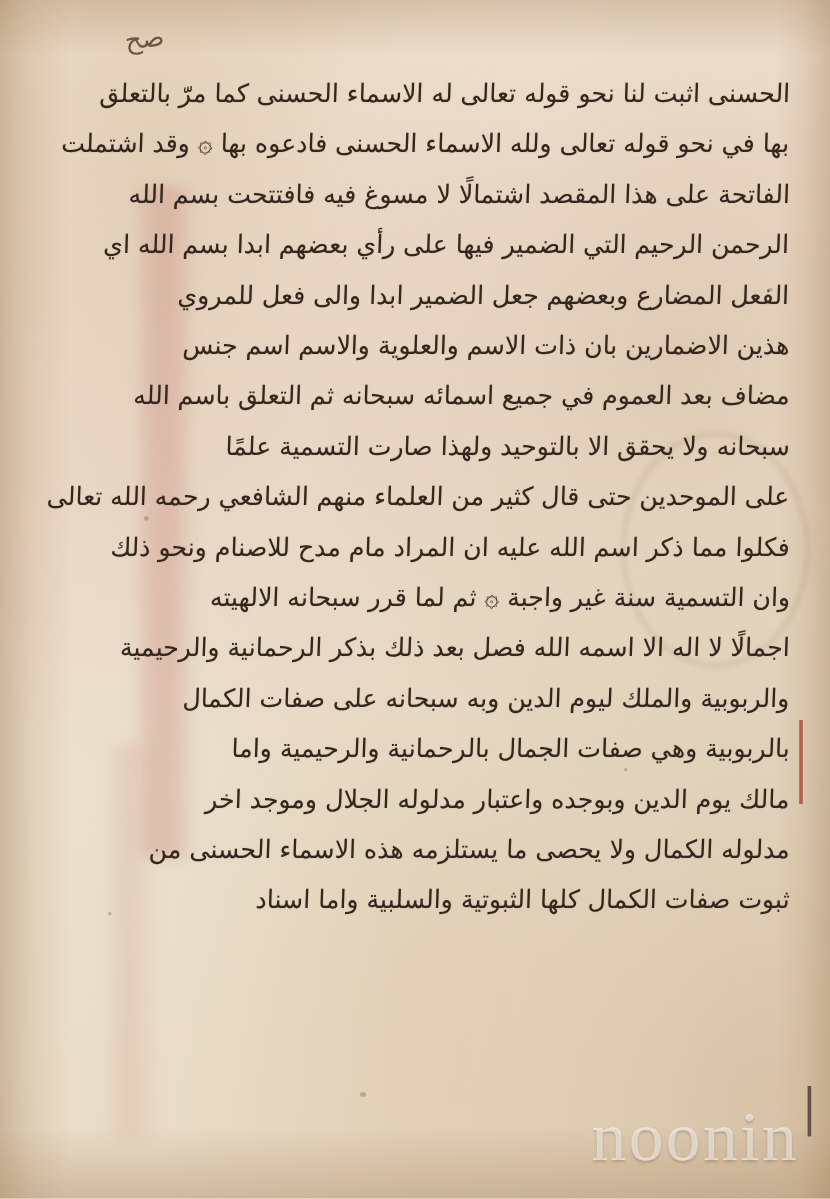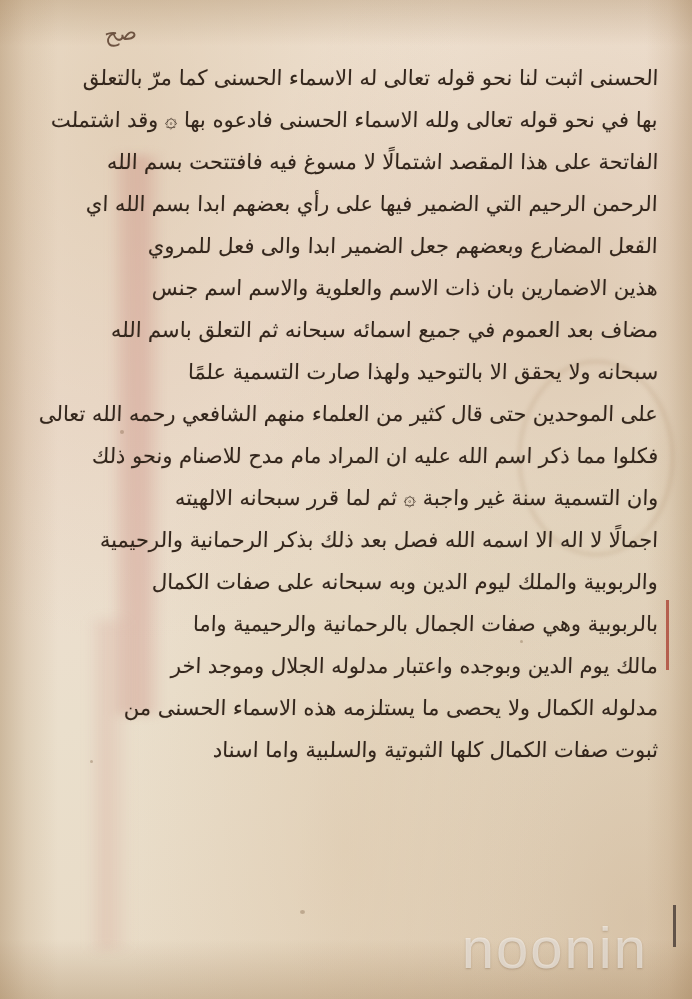--- a/index.html
+++ b/index.html
@@ -134,23 +134,23 @@
     color: #33261c;
     text-shadow: 0 0 1px rgba(60,40,25,0.25);
   }
   .line .w {
     display: inline-block;
     transform: skewX(-2deg);
   }
   
   .watermark {
     position: absolute;
-    right: 44px;
+    right: 26px;
     bottom: 18px;
-    font-family: Liberation Sans, sans-serif;
+    font-family: Liberation Serif, serif;
     font-size: 58px;
     letter-spacing: 2px;
     color: rgba(255,255,255,0.55);
     text-shadow: 0 1px 2px rgba(120,95,70,0.35);
     pointer-events: none;
     user-select: none;
   }
   
   .speck {
     position: absolute;

